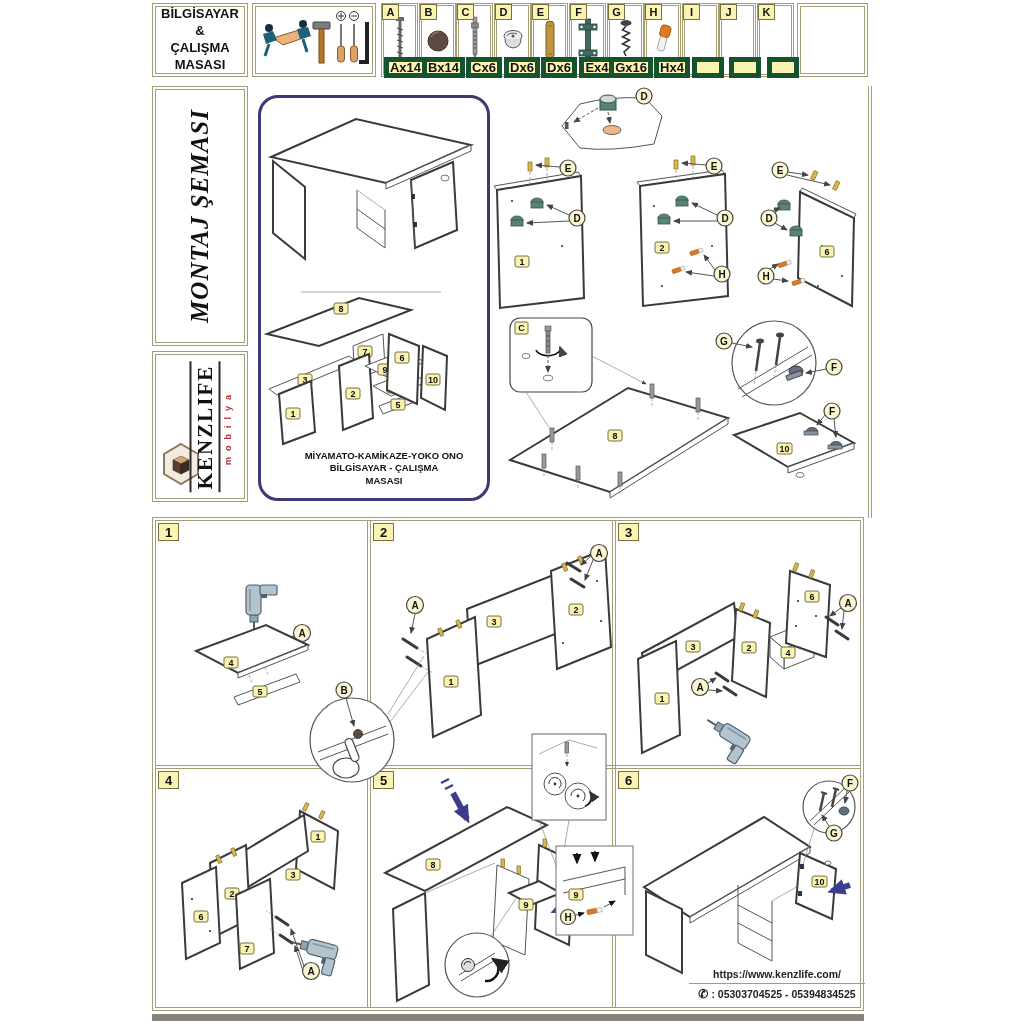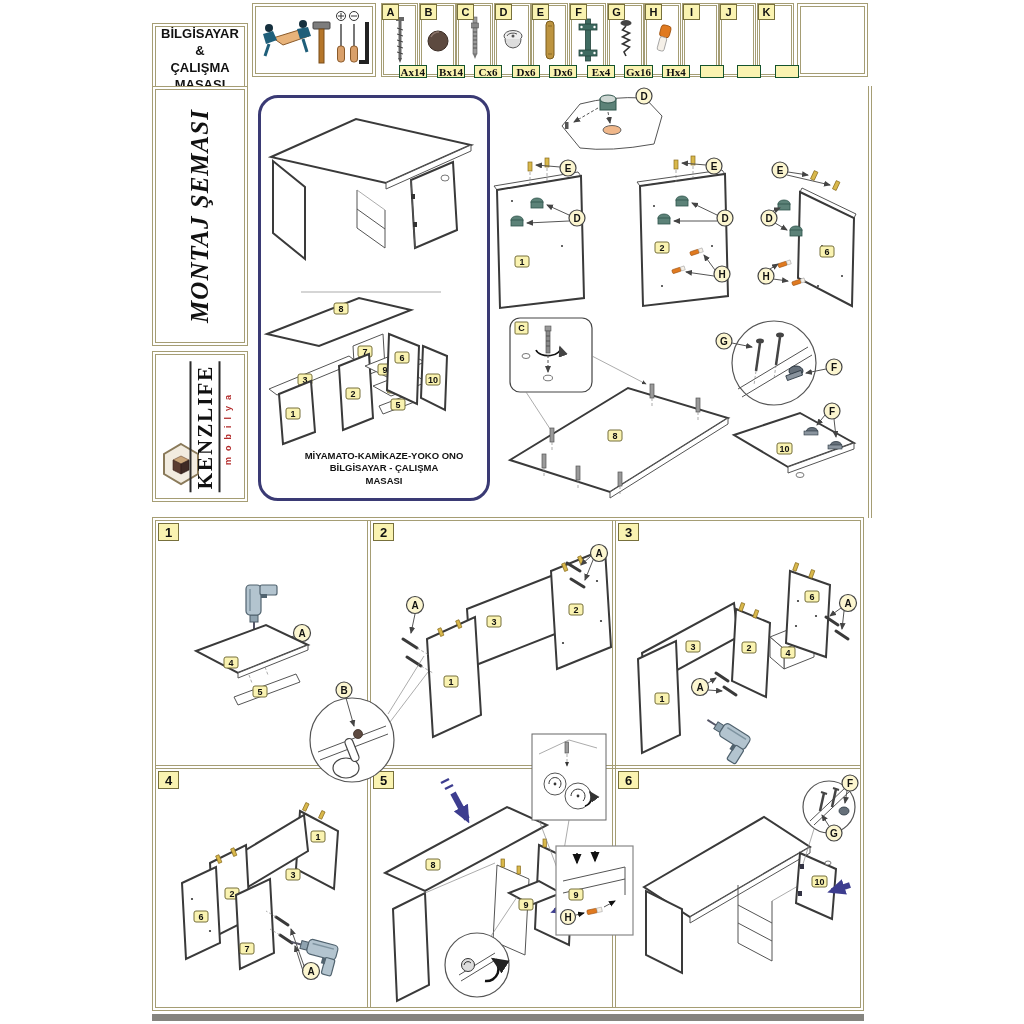--- a/index.html
+++ b/index.html
@@ -1,22 +1,22 @@
 <!DOCTYPE html>
 <html><head>
 <meta charset="utf-8">
 <style>
   html,body{margin:0;padding:0;background:#fff;}
   body{width:1024px;height:1024px;position:relative;font-family:"Liberation Sans",sans-serif;color:#111;}
   .sheet{position:absolute;left:150px;top:0;width:732px;height:1024px;}
   .dbox{position:absolute;border:4px double #a59d74;background:#fff;box-sizing:border-box;}
-  .title{display:flex;align-items:center;justify-content:center;text-align:center;font-weight:bold;font-size:13px;line-height:1.3;white-space:pre-line;margin-top:20px;}
+  .title{display:flex;align-items:center;justify-content:center;text-align:center;font-weight:bold;font-size:13px;line-height:1.3;white-space:pre-line;}
   .hwcell{position:absolute;top:3px;height:74px;width:37px;border:3px double #a59d74;background:#fff;box-sizing:border-box;}
   .hwletter{position:absolute;top:-2px;left:-2px;width:15px;height:14px;background:#faf3b1;border:1px solid #77703c;font-weight:bold;font-size:11px;display:flex;align-items:center;justify-content:center;z-index:3;}
-  .hwqty{position:absolute;bottom:-4px;right:-12px;min-width:24px;height:11px;background:#faf3b1;border:1px solid #14532d;font-weight:bold;font-size:11px;display:flex;align-items:center;justify-content:center;z-index:3;padding:0 1px;font-family:Liberation Serif, serif;}
+  .hwqty{position:absolute;bottom:-4px;right:-12px;min-width:24px;height:11px;background:#faf3b1;border:5px solid #14532d;font-weight:bold;font-size:13px;display:flex;align-items:center;justify-content:center;z-index:3;padding:0 1px;}
   .hwqty.empty{min-width:20px;right:-8px;}
   .hwicon{position:absolute;left:50%;top:50%;transform:translate(-50%,-50%);}
   .rot{position:absolute;left:50%;top:50%;transform:translate(-50%,-50%) rotate(-90deg);white-space:nowrap;}
   .montaj{font-family:"Liberation Serif",serif;font-style:italic;font-weight:bold;font-size:25px;letter-spacing:1px;}
   .kenzname{font-family:"Liberation Serif",serif;font-weight:bold;font-size:21px;letter-spacing:2px;border-top:2px solid #2a2a2a;border-bottom:2px solid #2a2a2a;padding:1px 3px;}
   .kenzsub{color:#b22a2a;font-weight:bold;font-size:9px;letter-spacing:6px;text-align:center;margin-top:2px;}
   .ovbox{position:absolute;left:108px;top:95px;width:226px;height:400px;border:3px solid #3a3a74;border-radius:20px;background:#fff;}
   .prod{position:absolute;left:0;right:8px;bottom:10px;text-align:center;font-weight:bold;font-size:9.5px;line-height:1.35;white-space:pre-line;margin-left:28px;}
   .note{position:absolute;left:412px;top:148px;width:150px;text-align:center;font-family:"Liberation Serif",serif;font-style:italic;font-size:8px;line-height:1.3;color:#3a3a30;white-space:pre-line;}
   .vline{position:absolute;left:718px;top:86px;height:432px;border-left:4px double #a59d74;}
@@ -821,20 +821,24 @@
       <ellipse cx="228" cy="42" rx="5" ry="4" fill="#66707a" stroke="#2a3640" stroke-width=".8"></ellipse>
       <circle class="coc" cx="234" cy="14" r="8"></circle>
         <text class="cot" x="234" y="17.5">F</text>
       <line class="ln" x1="231" y1="22" x2="229" y2="34" marker-end="url(#m6)"></line>
       <circle class="coc" cx="218" cy="64" r="8"></circle>
         <text class="cot" x="218" y="67.5">G</text>
       <line class="ln" x1="213" y1="57" x2="206" y2="46" marker-end="url(#m6)"></line>
       <line class="tln" x1="198" y1="60" x2="187" y2="95"></line>
     </svg>
 
+    <div class="footer">
+      <div class="furl">https://www.kenzlife.com/</div>
+      <div class="fphone"><span class="fglyph">✆</span><span>: 05303704525 - 05394834525</span></div>
+    </div>
   </div>
 
   <svg class="overlay" style="left:150px;top:640px;" width="130" height="158" viewBox="0 0 130 158">
     <defs>
         <marker id="mB" markerWidth="7" markerHeight="7" refX="6" refY="3" orient="auto">
           <path d="M0,0L7,3L0,6z" fill="#444"></path>
         </marker>
       </defs>
     <line class="tln" x1="88" y1="74" x2="124" y2="16"></line>
       <line class="tln" x1="90" y1="82" x2="128" y2="32"></line>

